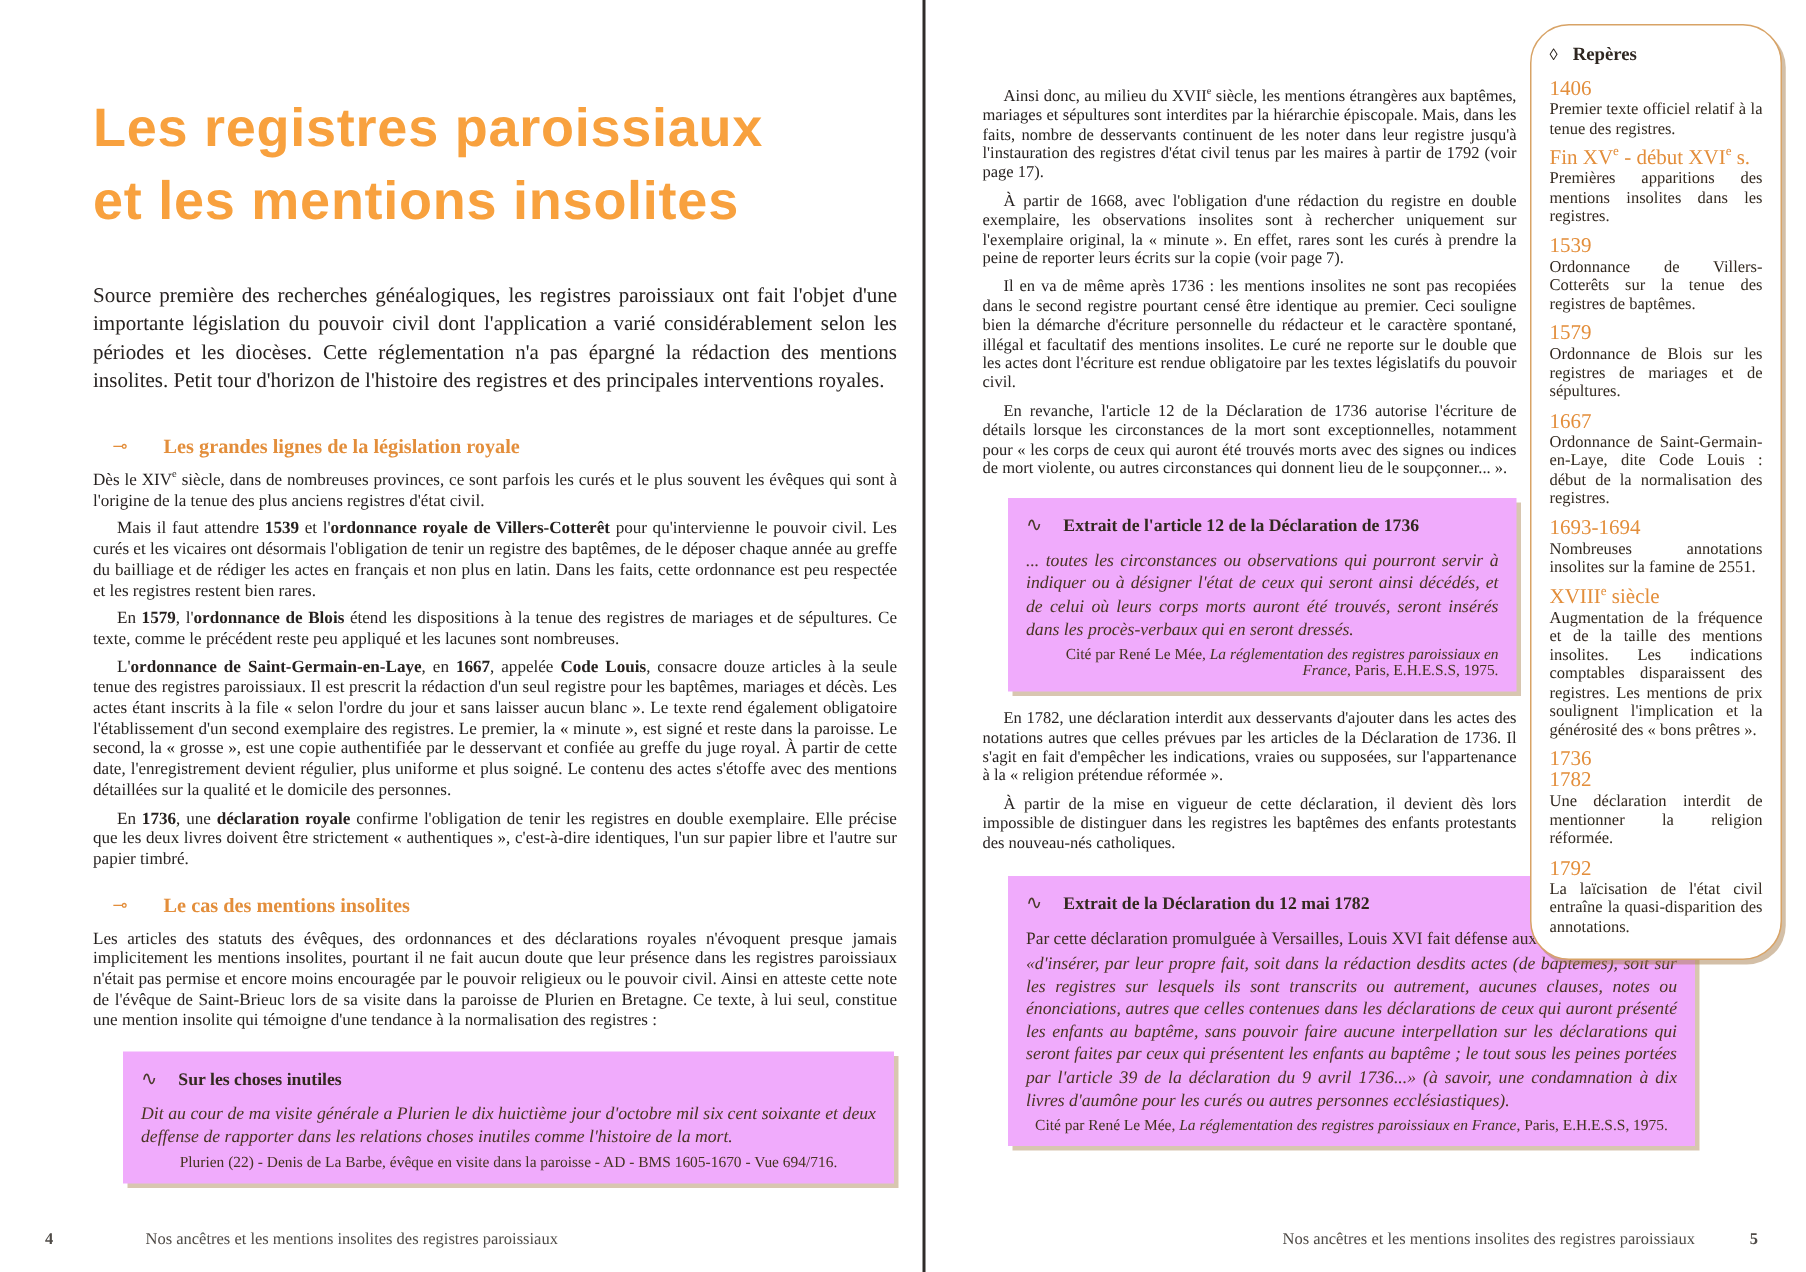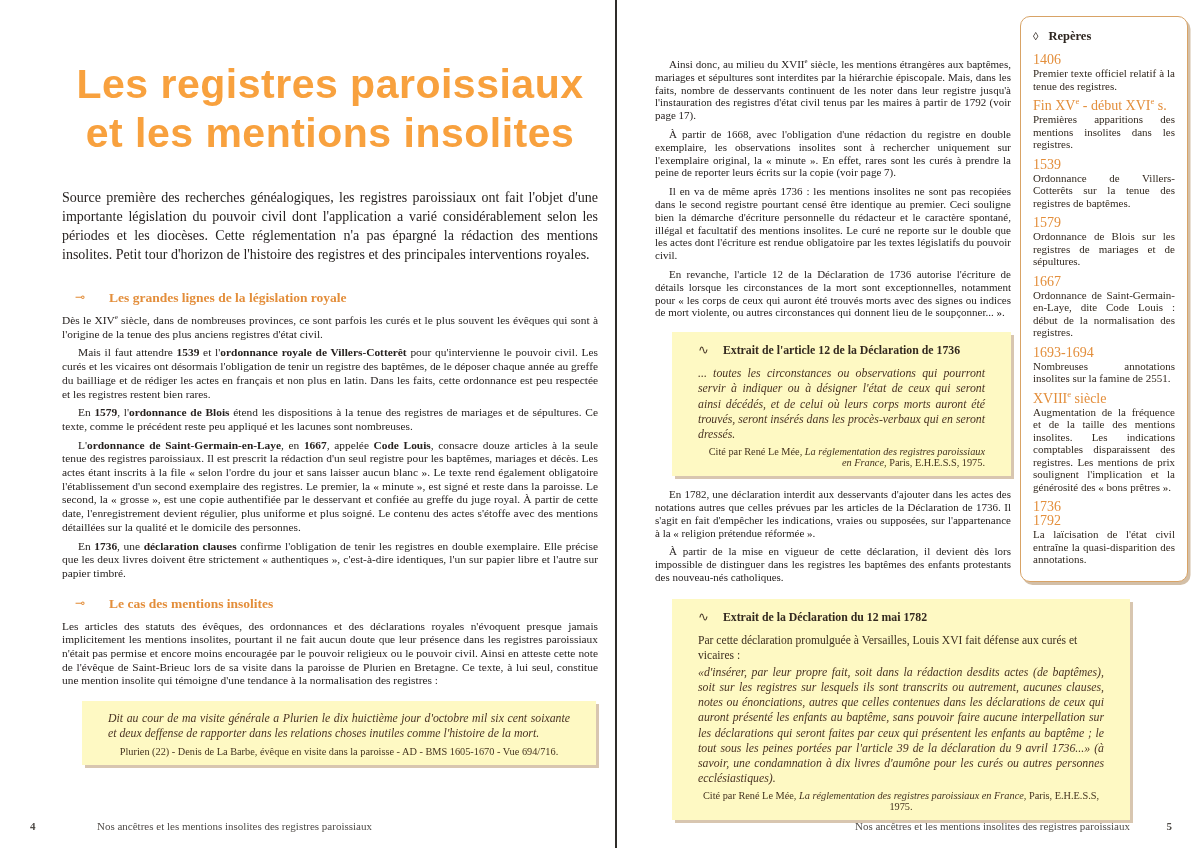--- a/index.html
+++ b/index.html
@@ -6,23 +6,23 @@
   body{
     width:1204px;height:848px;overflow:hidden;background:#ffffff;
     font-family:"Liberation Serif",serif;color:#272220;
   }
   .spread{display:flex;width:1204px;height:848px}
   .page{box-sizing:border-box;position:relative}
   .page-left{width:617px;border-right:2px solid #2f2c2a;padding:54px 17px 0 62px}
   .page-right{width:587px;padding:58px 18px 0 38px}
 
   .doc-title{
-    margin:6px 0 30px;text-align:center;
+    margin:6px 0 30px;text-align:left;
     font-family:"Liberation Sans",sans-serif;font-weight:bold;
-    color:#F8A13E;font-size:41px;line-height:49px;letter-spacing:.5px;
+    color:#F8A13E;font-size:36px;line-height:49px;letter-spacing:.5px;
   }
   .t-line{display:block}
 
   .intro{font-weight:normal;font-size:14px;line-height:19px;text-align:justify;margin:0 0 26px}
 
   .sec-heading{
     color:#E38E3B;font-size:13.5px;font-weight:bold;margin:0 0 8px;
   }
   .sec-heading .h-icon{
     display:inline-block;font-weight:normal;font-size:12px;color:#E38E3B;
@@ -32,39 +32,39 @@
 
   .para{font-size:11.4px;line-height:13.7px;text-align:justify;margin:0 0 5px;text-indent:16px}
   .noindent{text-indent:0}
   .page-right .para{font-size:11px;line-height:12.8px;margin:0 0 6px;text-indent:14px}
 
   sup{font-size:.62em;line-height:0}
   .b{font-weight:bold}
   .i{font-style:italic}
 
   .note-box{
-    background:#fef9c3;box-shadow:3px 3px 0 rgba(168,128,80,.45);
-    padding:10px 26px 8px;margin:13px 0 0;box-sizing:border-box;
+    background:#f0abfc;box-shadow:3px 3px 0 rgba(168,128,80,.45);
+    padding:10px 12px 8px;margin:13px 0 0;box-sizing:border-box;
   }
   .left-box{margin-left:20px;margin-right:2px}
   .inset-box{margin-left:17px}
   .wide-box{margin:15px 0 0 17px;width:458px}
   .box-title{font-weight:bold;font-size:11.8px;color:#33291f;margin:0 0 8px}
   .wave-icon{display:inline-block;margin-right:14px;font-size:13px;color:#4a3a2a;font-weight:normal}
   .box-lead{font-size:11.6px;line-height:15px;margin:0 0 2px;color:#3c2e20}
   .box-quote{font-style:italic;font-size:11.8px;line-height:15.2px;color:#4a3423;margin:0 0 4px;text-align:justify}
   .box-credit{font-size:10.3px;color:#44331f;margin:0}
   .center{text-align:center}
   .right-al{text-align:right}
 
   .main-col{width:356px}
 
   .sidebar{
     position:absolute;top:16px;right:16px;width:168px;box-sizing:border-box;
-    border:1.5px solid #D8A366;border-radius:10px;background:#fff;
+    border:1.5px solid #D8A366;border-radius:26px;background:#fff;
     box-shadow:2.5px 3px 0 rgba(168,128,80,.5);padding:12px 12px 8px;
   }
   .sb-title{font-weight:bold;font-size:12.5px;color:#2e2620;margin:0 0 9px}
   .diamond-icon{display:inline-block;margin-right:10px;font-size:11px;font-weight:normal}
   .sb-year{color:#E38E3B;font-weight:normal;font-size:14px;line-height:13px;margin:0 0 1px}
   .sb-text{font-size:11px;line-height:12.5px;text-align:justify;margin:0 0 7px;color:#33291f}
 
   .page-footer{position:absolute;bottom:12px;left:0;right:0;height:16px;font-size:11px;color:#4f4b47}
   .pf-num{position:absolute;font-weight:bold}
   .footer-left .pf-num{left:30px}
@@ -84,27 +84,28 @@
     </h1>
 
     <p class="intro">Source première des recherches généalogiques, les registres paroissiaux ont fait l'objet d'une importante législation du pouvoir civil dont l'application a varié considérablement selon les périodes et les diocèses. Cette réglementation n'a pas épargné la rédaction des mentions insolites. Petit tour d'horizon de l'histoire des registres et des principales interventions royales.</p>
 
     <h2 class="sec-heading"><span class="h-icon">⊸</span><span class="h-text">Les grandes lignes de la législation royale</span></h2>
 
     <p class="para noindent"><span>Dès le XIV</span><sup>e</sup><span> siècle, dans de nombreuses provinces, ce sont parfois les curés et le plus souvent les évêques qui sont à l'origine de la tenue des plus anciens registres d'état civil.</span></p>
     <p class="para"><span>Mais il faut attendre </span><span class="b">1539</span><span> et l'</span><span class="b">ordonnance royale de Villers-Cotterêt</span><span> pour qu'intervienne le pouvoir civil. Les curés et les vicaires ont désormais l'obligation de tenir un registre des baptêmes, de le déposer chaque année au greffe du bailliage et de rédiger les actes en français et non plus en latin. Dans les faits, cette ordonnance est peu respectée et les registres restent bien rares.</span></p>
     <p class="para"><span>En </span><span class="b">1579</span><span>, l'</span><span class="b">ordonnance de Blois</span><span> étend les dispositions à la tenue des registres de mariages et de sépultures. Ce texte, comme le précédent reste peu appliqué et les lacunes sont nombreuses.</span></p>
     <p class="para"><span>L'</span><span class="b">ordonnance de Saint-Germain-en-Laye</span><span>, en </span><span class="b">1667</span><span>, appelée </span><span class="b">Code Louis</span><span>, consacre douze articles à la seule tenue des registres paroissiaux. Il est prescrit la rédaction d'un seul registre pour les baptêmes, mariages et décès. Les actes étant inscrits à la file « selon l'ordre du jour et sans laisser aucun blanc ». Le texte rend également obligatoire l'établissement d'un second exemplaire des registres. Le premier, la « minute », est signé et reste dans la paroisse. Le second, la « grosse », est une copie authentifiée par le desservant et confiée au greffe du juge royal. À partir de cette date, l'enregistrement devient régulier, plus uniforme et plus soigné. Le contenu des actes s'étoffe avec des mentions détaillées sur la qualité et le domicile des personnes.</span></p>
-    <p class="para"><span>En </span><span class="b">1736</span><span>, une </span><span class="b">déclaration clauses</span><span> confirme l'obligation de tenir les registres en double exemplaire. Elle précise que les deux livres doivent être strictement « authentiques », c'est-à-dire identiques, l'un sur papier libre et l'autre sur papier timbré.</span></p>
+    <p class="para"><span>En </span><span class="b">1736</span><span>, une </span><span class="b">déclaration royale</span><span> confirme l'obligation de tenir les registres en double exemplaire. Elle précise que les deux livres doivent être strictement « authentiques », c'est-à-dire identiques, l'un sur papier libre et l'autre sur papier timbré.</span></p>
 
     <h2 class="sec-heading mt"><span class="h-icon">⊸</span><span class="h-text">Le cas des mentions insolites</span></h2>
 
     <p class="para noindent"><span>Les articles des statuts des évêques, des ordonnances et des déclarations royales n'évoquent presque jamais implicitement les mentions insolites, pourtant il ne fait aucun doute que leur présence dans les registres paroissiaux n'était pas permise et encore moins encouragée par le pouvoir religieux ou le pouvoir civil. Ainsi en atteste cette note de l'évêque de Saint-Brieuc lors de sa visite dans la paroisse de Plurien en Bretagne. Ce texte, à lui seul, constitue une mention insolite qui témoigne d'une tendance à la normalisation des registres :</span></p>
 
     <aside class="note-box left-box">
+      <div class="box-title"><span class="wave-icon">∿</span><span>Sur les choses inutiles</span></div>
       <p class="box-quote">Dit au cour de ma visite générale a Plurien le dix huictième jour d'octobre mil six cent soixante et deux deffense de rapporter dans les relations choses inutiles comme l'histoire de la mort.</p>
       <p class="box-credit center">Plurien (22) - Denis de La Barbe, évêque en visite dans la paroisse - AD - BMS 1605-1670 - Vue 694/716.</p>
     </aside>
 
     <footer class="page-footer footer-left">
       <span class="pf-num">4</span>
       <span class="pf-title">Nos ancêtres et les mentions insolites des registres paroissiaux</span>
     </footer>
   </section>
 
@@ -160,20 +161,24 @@
         <div class="sb-text">Nombreuses annotations insolites sur la famine de 2551.</div>
       </div>
       <div class="sb-item">
         <div class="sb-year"><span>XVIII</span><sup>e</sup><span> siècle</span></div>
         <div class="sb-text">Augmentation de la fréquence et de la taille des mentions insolites. Les indications comptables disparaissent des registres. Les mentions de prix soulignent l'implication et la générosité des « bons prêtres ».</div>
       </div>
       <div class="sb-item">
         <div class="sb-year"><span>1736</span></div>
       </div>
       <div class="sb-item">
+        <div class="sb-year"><span>1782</span></div>
+        <div class="sb-text">Une déclaration interdit de mentionner la religion réformée.</div>
+      </div>
+      <div class="sb-item">
         <div class="sb-year"><span>1792</span></div>
         <div class="sb-text">La laïcisation de l'état civil entraîne la quasi-disparition des annotations.</div>
       </div>
     </aside>
 
     <footer class="page-footer footer-right">
       <span class="pf-title">Nos ancêtres et les mentions insolites des registres paroissiaux</span>
       <span class="pf-num">5</span>
     </footer>
   </section>

